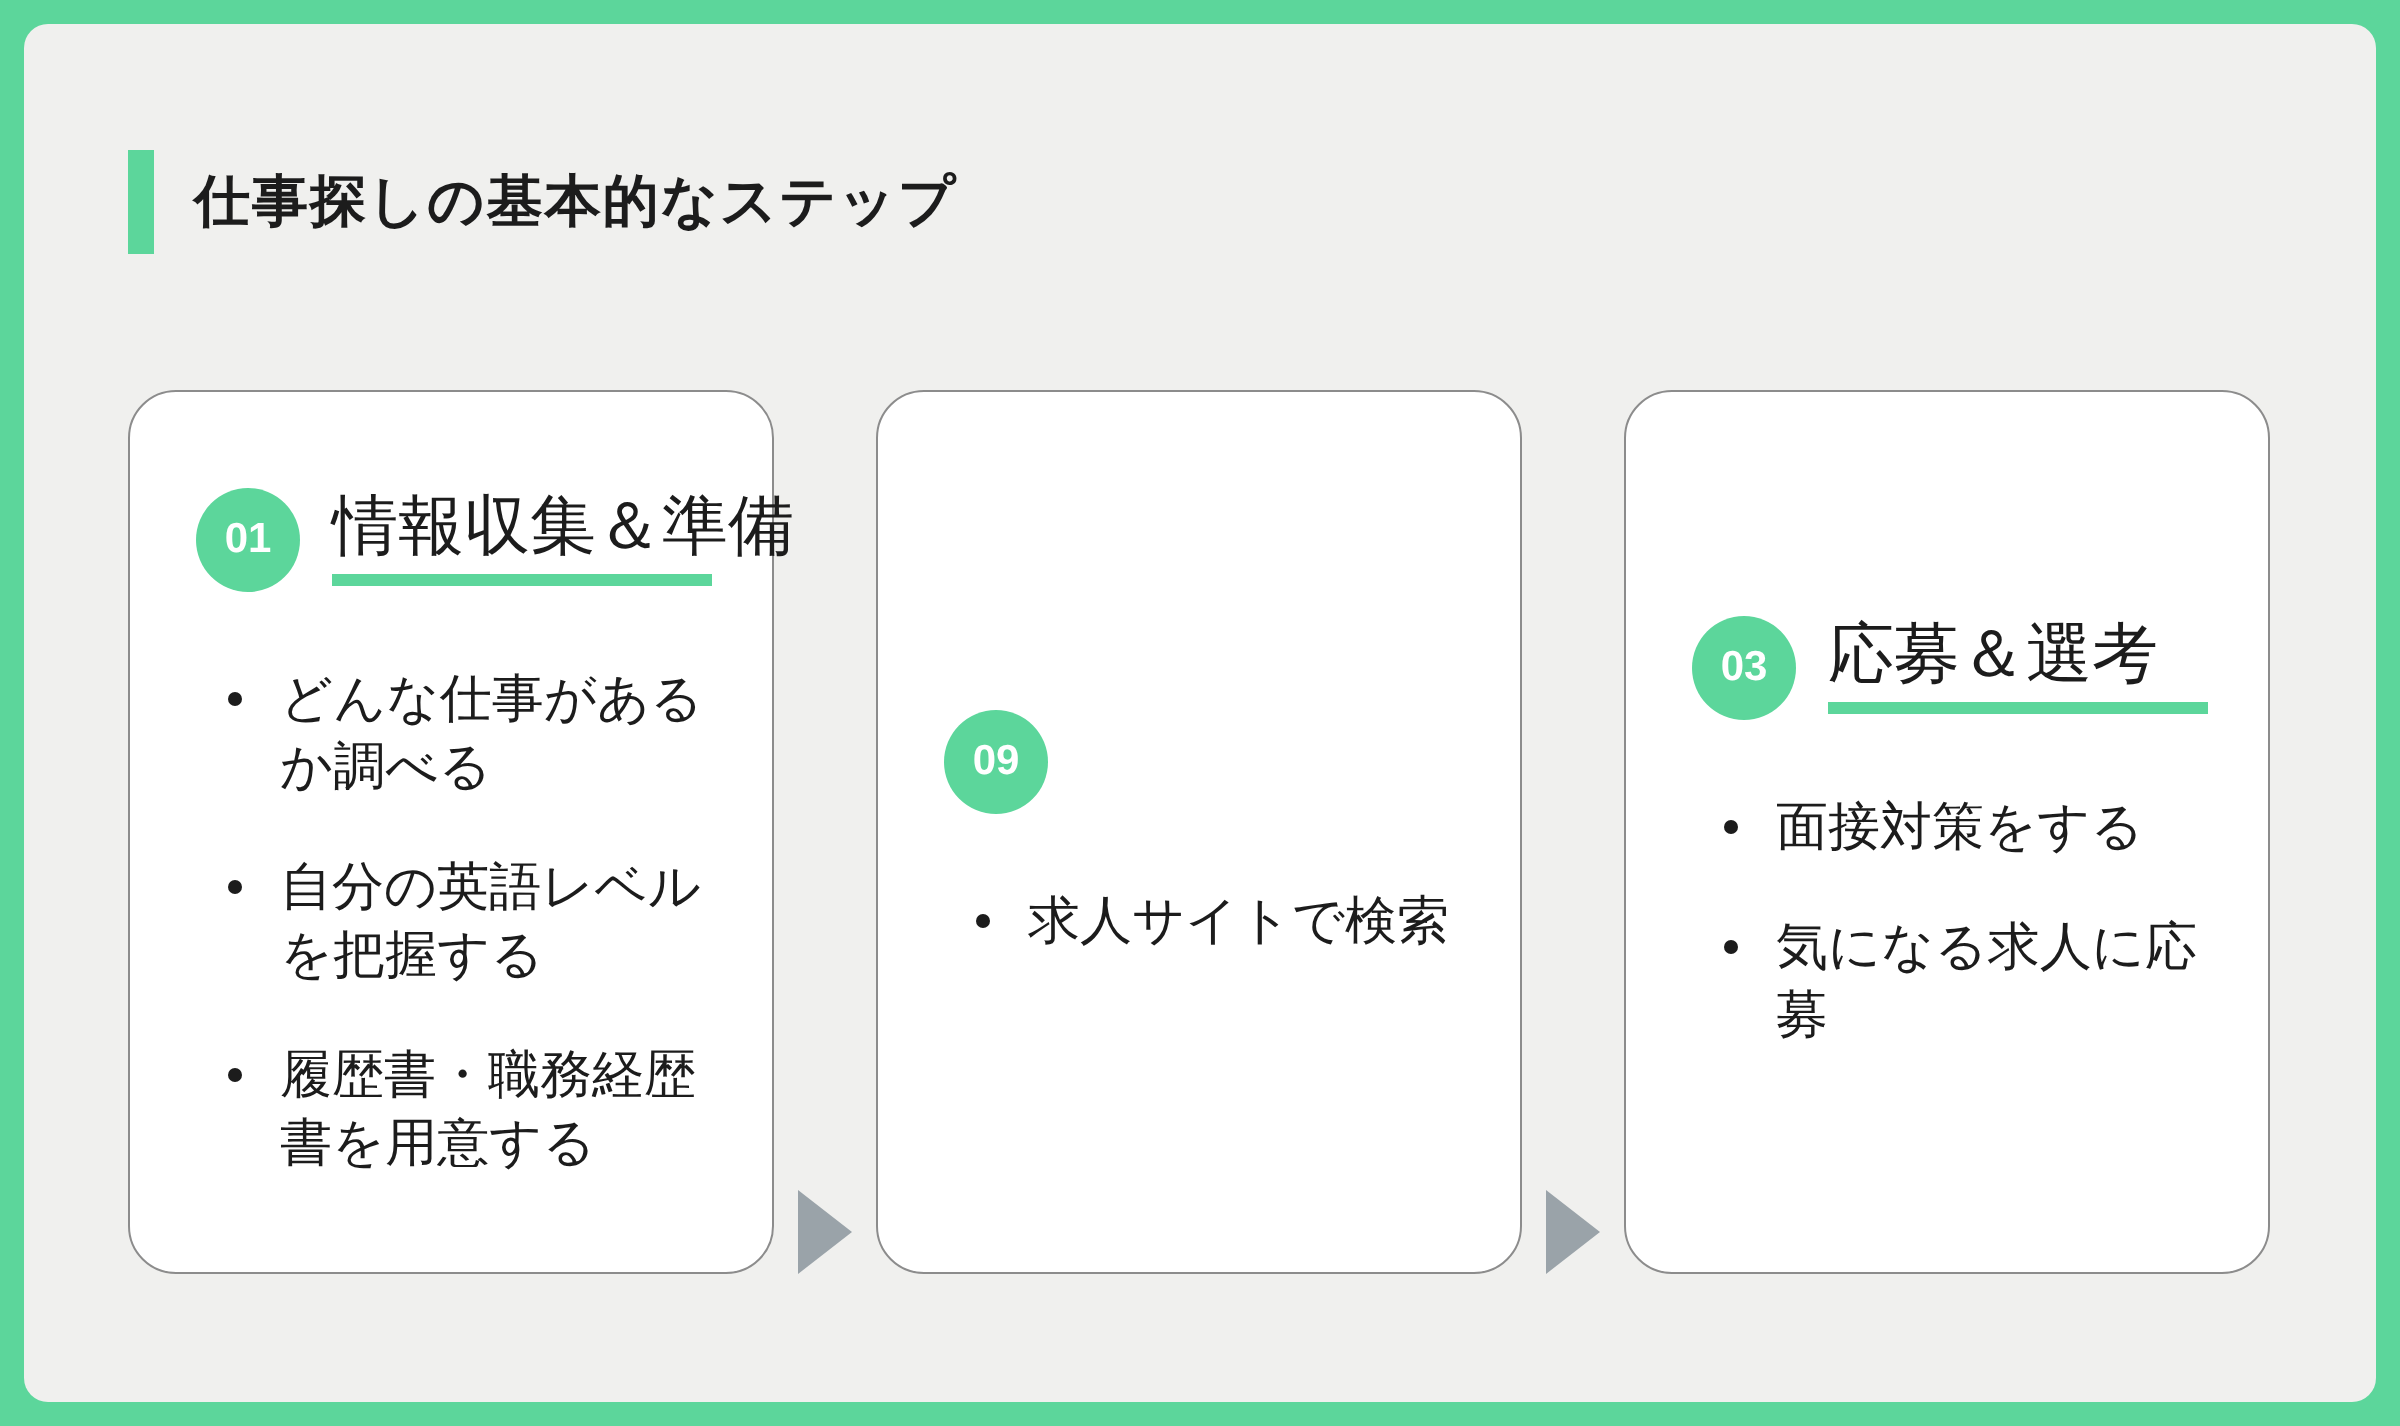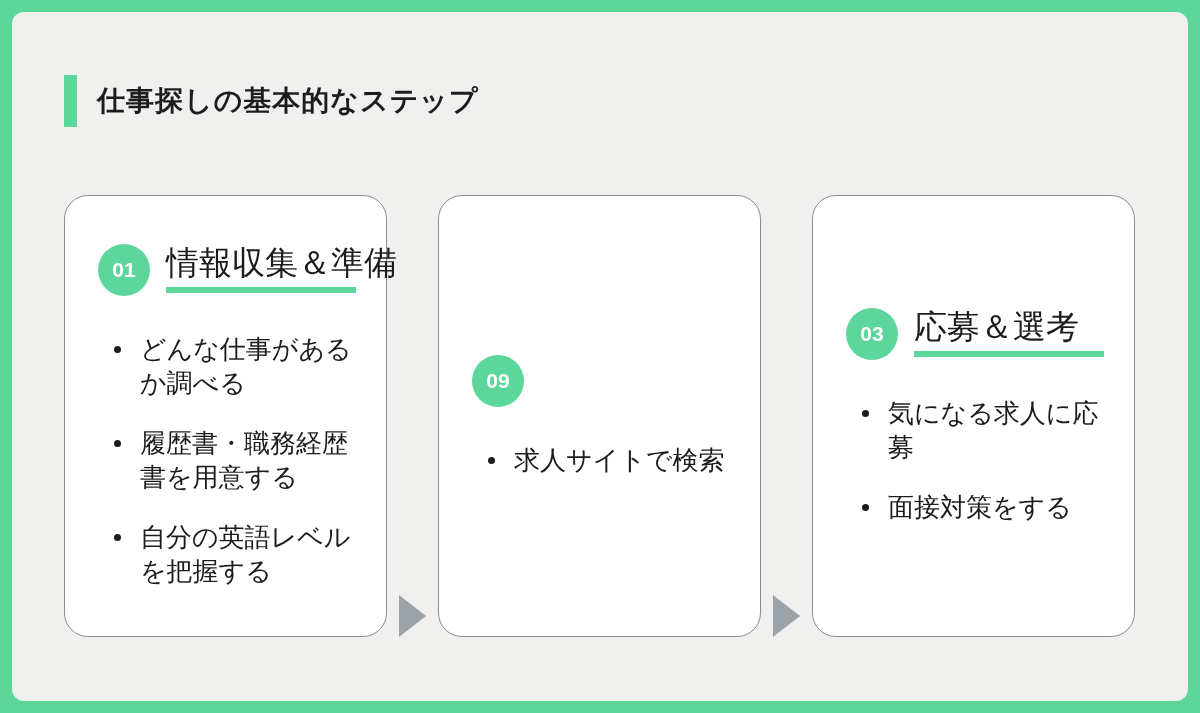--- a/index.html
+++ b/index.html
@@ -145,22 +145,22 @@
       <section class="card">
         <div class="card-header">
           <span class="step-circle">01</span>
           <div class="title-wrap">
             <h2 class="step-title">情報収集＆準備</h2>
             <span class="title-underline"></span>
           </div>
         </div>
         <ul class="bullets">
           <li><span class="dot"></span><span>どんな仕事があるか調べる</span></li>
+          <li><span class="dot"></span><span>自分の英語レベルを把握する</span></li>
           <li><span class="dot"></span><span>履歴書・職務経歴書を用意する</span></li>
-          <li><span class="dot"></span><span>自分の英語レベルを把握する</span></li>
         </ul>
       </section>
 
       <div class="connector">
         <span class="arrow-right"></span>
       </div>
 
       <section class="card">
         <div class="card-header">
           <span class="step-circle">09</span>
@@ -176,20 +176,20 @@
 
       <section class="card">
         <div class="card-header">
           <span class="step-circle">03</span>
           <div class="title-wrap">
             <h2 class="step-title">応募＆選考</h2>
             <span class="title-underline"></span>
           </div>
         </div>
         <ul class="bullets">
+          <li><span class="dot"></span><span>面接対策をする</span></li>
           <li><span class="dot"></span><span>気になる求人に応募</span></li>
-          <li><span class="dot"></span><span>面接対策をする</span></li>
         </ul>
       </section>
 
     </main>
   </div>
 </div>
 
 </body></html>

